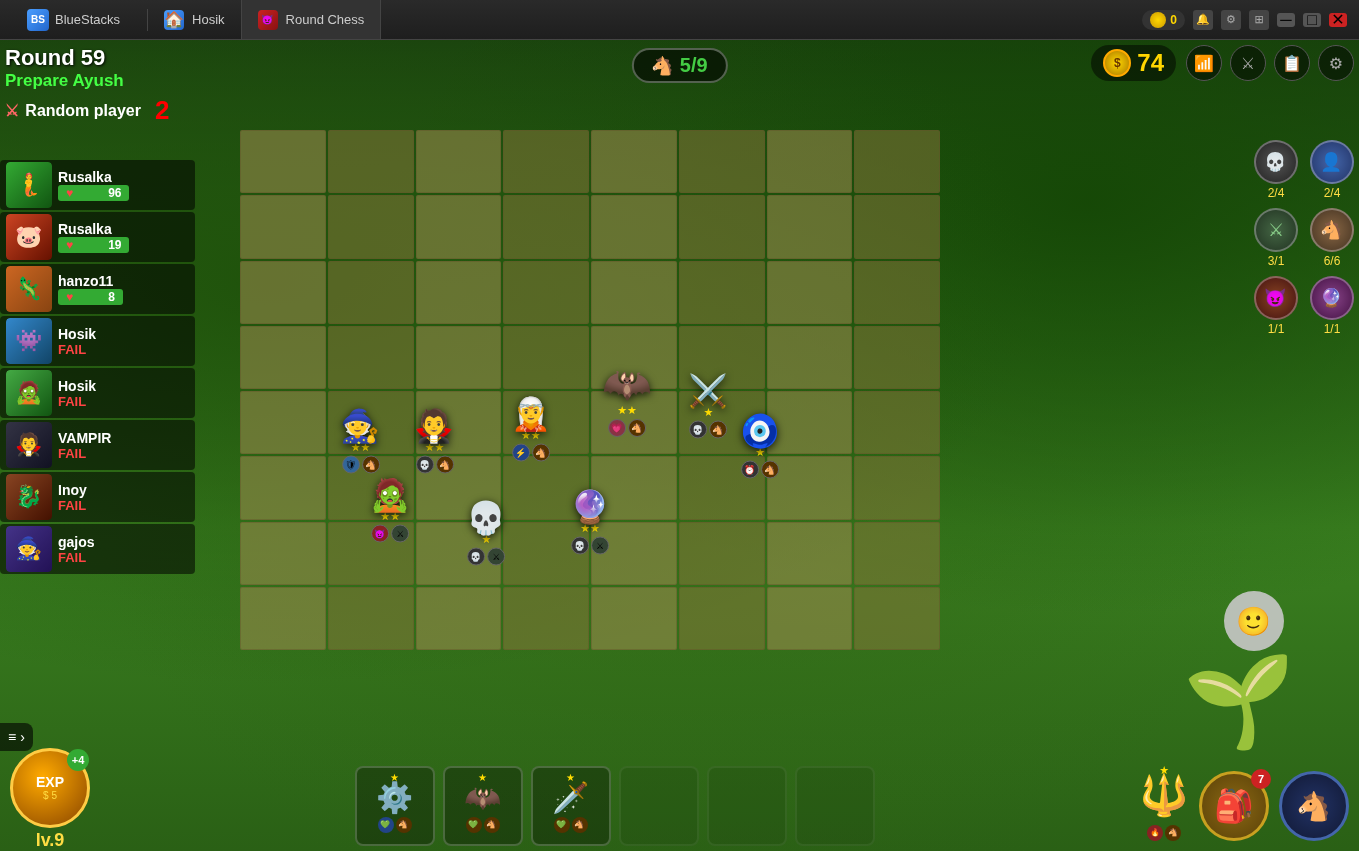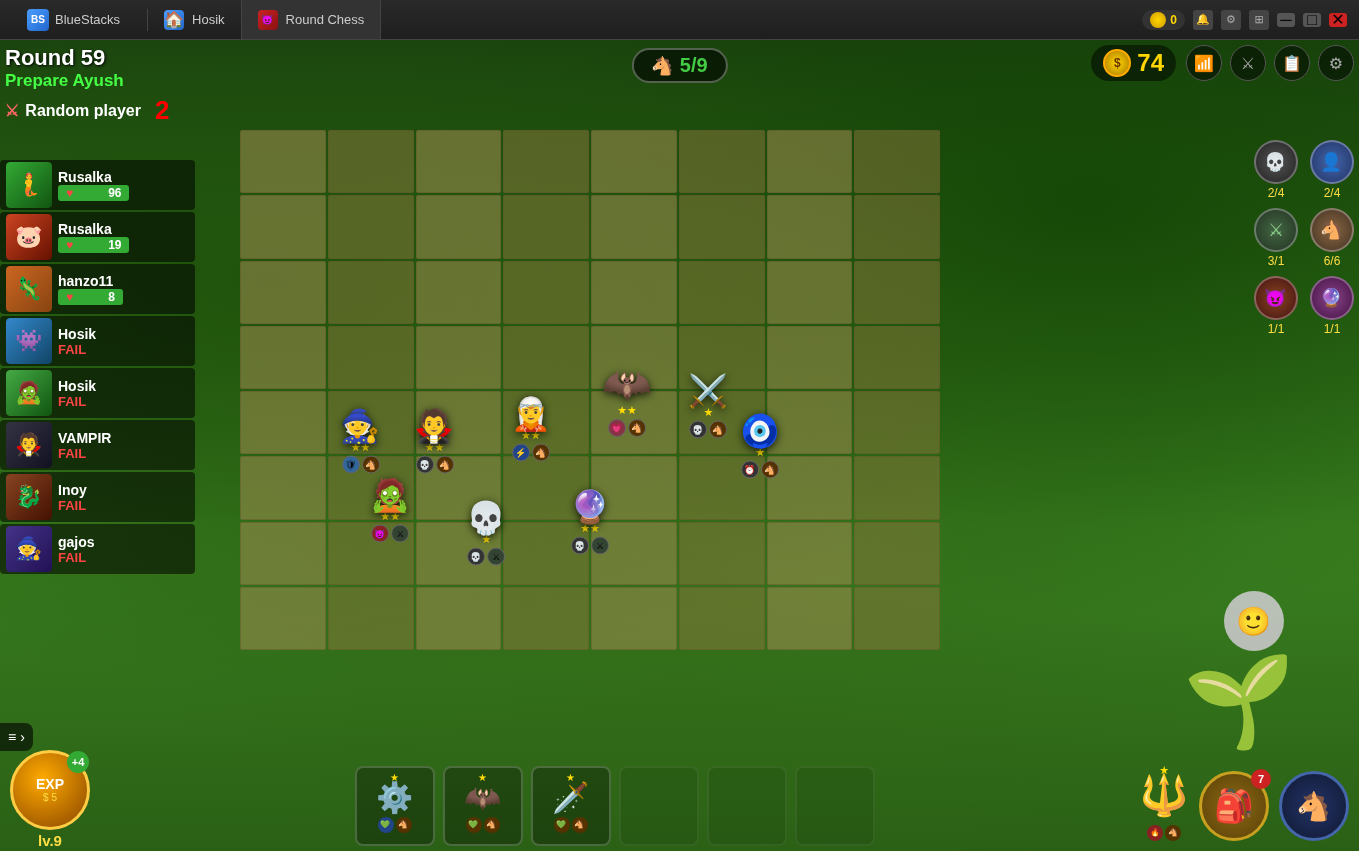--- a/index.html
+++ b/index.html
@@ -891,21 +891,21 @@
 
   <div id="bottom-hud">
 
     <div style="display:flex;flex-direction:column;align-items:center;gap:2px;">
       <div class="exp-orb">
         <div class="exp-plus">+4</div>
         <span class="exp-text">EXP</span>
         <span class="exp-cost">$ 5</span>
       </div>
       <div class="level-info">
-        <span style="color:#ffdd44;font-size:15px;font-weight:bold;">lv.9</span>
+        <span style="color:#ffdd44;font-size:18px;font-weight:bold;">lv.9</span>
         <span style="color:#aaa;font-size:12px;">6/40</span>
       </div>
     </div>
 
     <div class="bench-area">
       <div class="bench-slot">
         <div class="bench-piece">
           <span style="font-size:30px;">⚙️</span>
           <div class="bench-star">★</div>
         </div>

